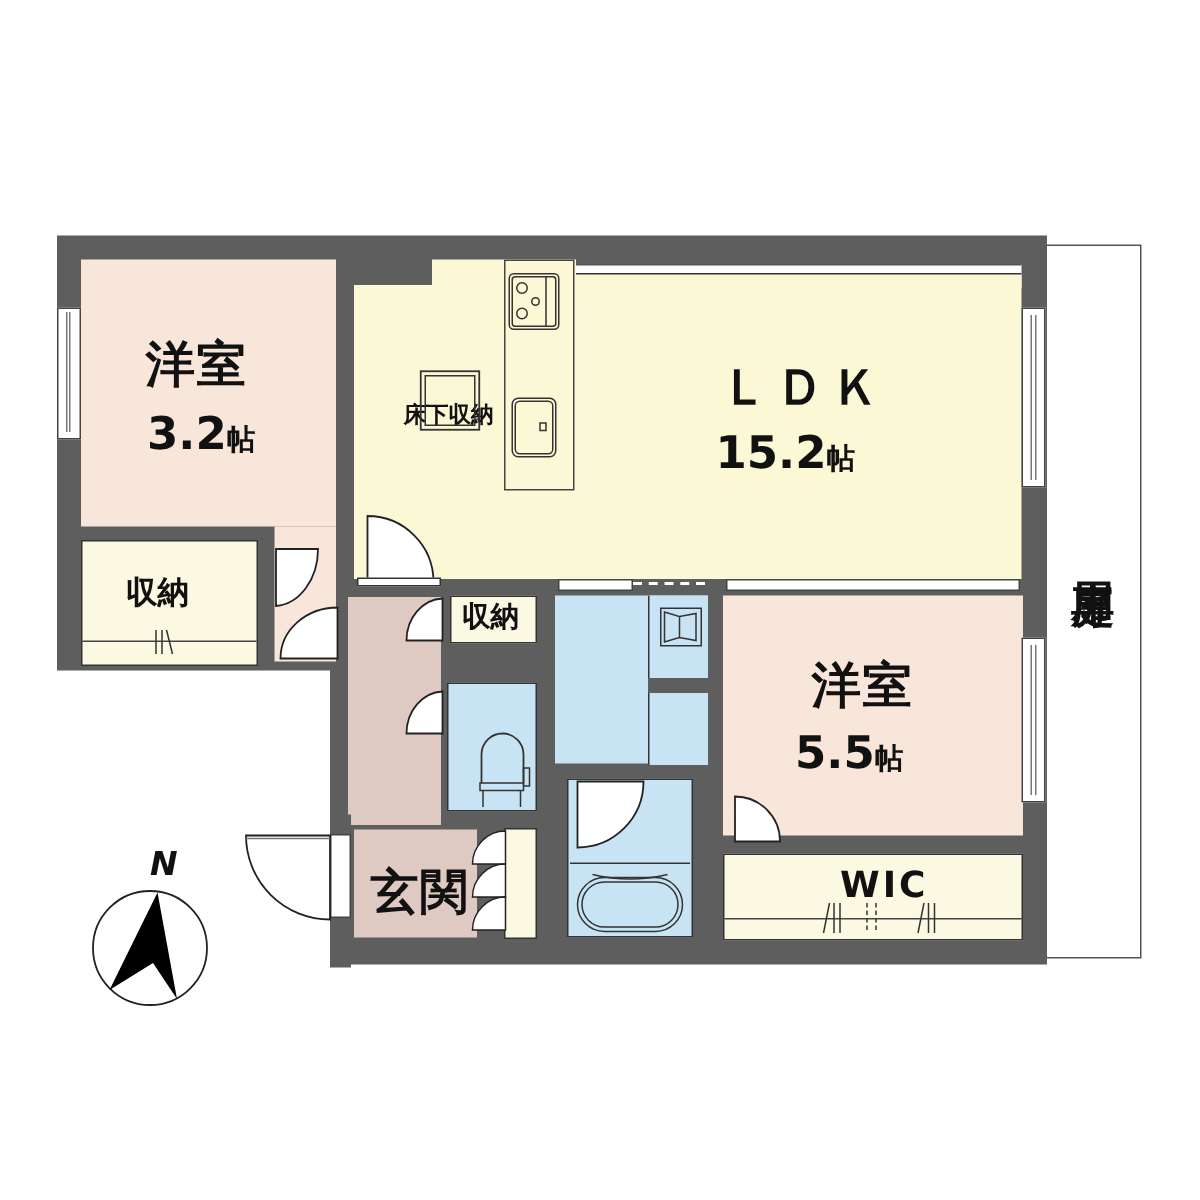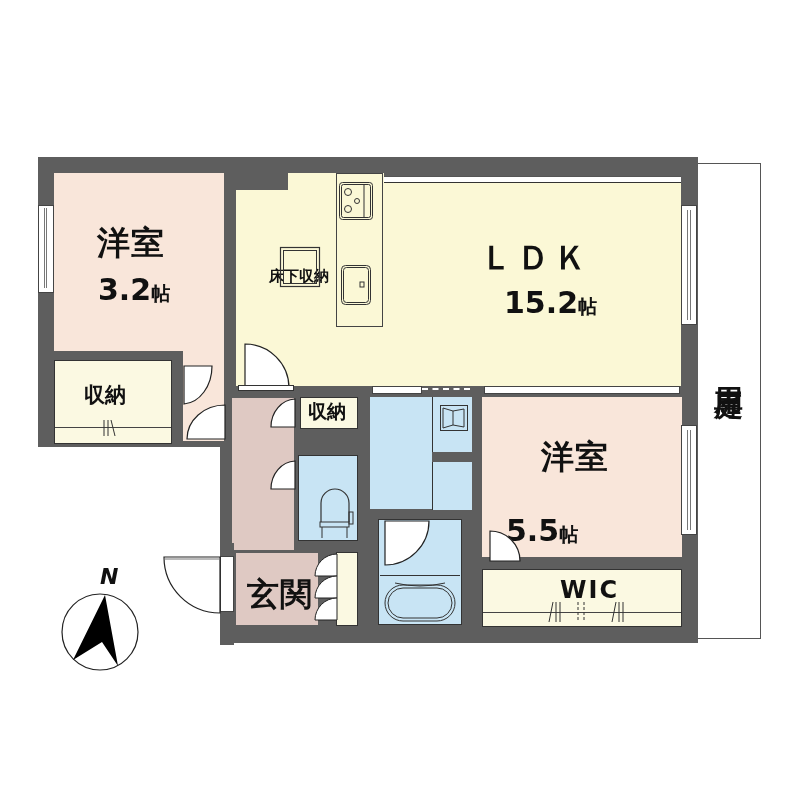--- a/index.html
+++ b/index.html
@@ -69,21 +69,21 @@
   <rect x="2.5" y="2.5" width="25" height="35" rx="3" fill="none" stroke="#333"></rect>
   <rect x="19" y="17" width="4" height="5" fill="none" stroke="#333"></rect>
 </svg>
 
 <div class="label sm" style="left:269px;top:233px;">床下収納</div>
 <svg style="left:280px;top:247px;" width="40" height="40">
   <rect x="0.5" y="0.5" width="39" height="39" fill="none" stroke="#333" stroke-width="1.2"></rect>
   <rect x="3.5" y="3.5" width="33" height="33" fill="none" stroke="#333"></rect>
 </svg>
 <div class="label big" style="left:480px;top:241px;letter-spacing:4px;">ＬＤＫ</div>
-<div class="label num" style="left:477px;top:288px;margin-left:27px;">
+<div class="label num" style="left:477px;top:288px;">
   <span>15.2</span><small>帖</small>
 </div>
 
 <div class="win" style="left:681px;top:205px;width:16px;height:120px;"></div>
 <div class="abs" style="left:687px;top:210px;width:4px;height:110px;border-left:1px solid #777;border-right:1px solid #777;"></div>
 
 <div class="abs taupe" style="left:232px;top:398px;width:62px;height:152px;"></div>
 
 <svg style="left:244px;top:343px;" width="46" height="46">
   <path d="M1 1 L1 45 L45 45 A44 44 0 0 0 1 1 Z" fill="#fff" stroke="#222" stroke-width="1.2"></path>
@@ -148,21 +148,21 @@
 <svg style="left:380px;top:575px;" width="80" height="50">
   <line x1="0" y1="0.5" x2="80" y2="0.5" stroke="#333"></line>
   <path d="M15 8 Q40 14 65 8" fill="none" stroke="#333"></path>
   <rect x="5" y="10" width="70" height="36" rx="18" fill="none" stroke="#333"></rect>
   <rect x="8" y="13" width="64" height="30" rx="15" fill="none" stroke="#333"></rect>
 </svg>
 
 <div class="abs pink" style="left:482px;top:397px;width:200px;height:160px;"></div>
 <div class="win" style="left:484px;top:386px;width:196px;height:8px;"></div>
 <div class="label big" style="left:541px;top:440px;">洋室</div>
-<div class="label num" style="left:506px;top:488px;margin-top:28px;">
+<div class="label num" style="left:530px;top:488px;">
   <span>5.5</span><small>帖</small>
 </div>
 <div class="win" style="left:681px;top:425px;width:16px;height:110px;"></div>
 <div class="abs" style="left:687px;top:430px;width:4px;height:100px;border-left:1px solid #777;border-right:1px solid #777;"></div>
 <svg style="left:489px;top:530px;" width="32" height="32">
   <path d="M1 1 L1 31 L31 31 A30 30 0 0 0 1 1 Z" fill="#fff" stroke="#222" stroke-width="1.2"></path>
 </svg>
 
 <div class="abs cream" style="left:482px;top:569px;width:200px;height:58px;border:1px solid #333;"></div>
 <div class="abs" style="left:483px;top:612px;width:198px;height:1px;background:#444;"></div>

